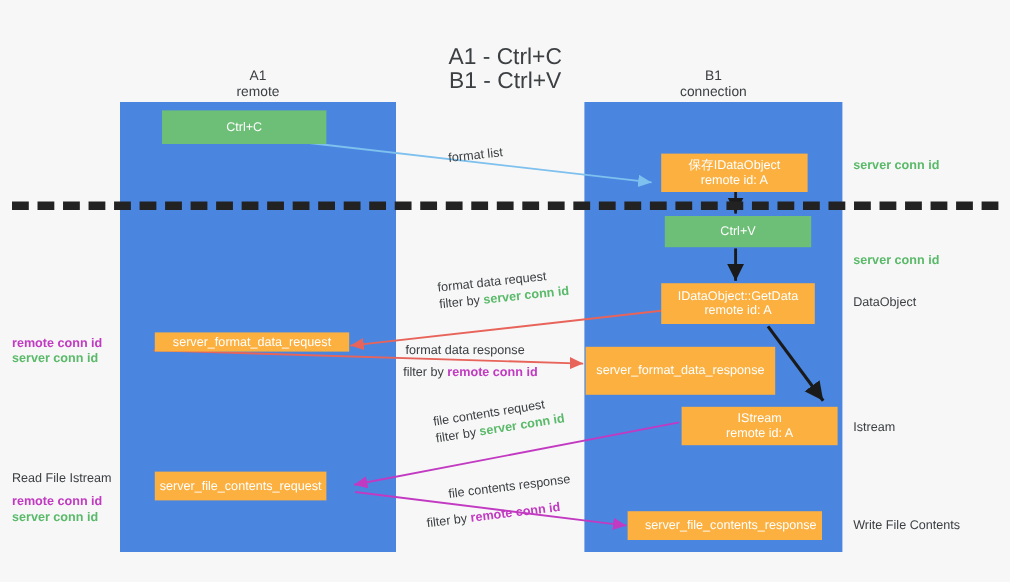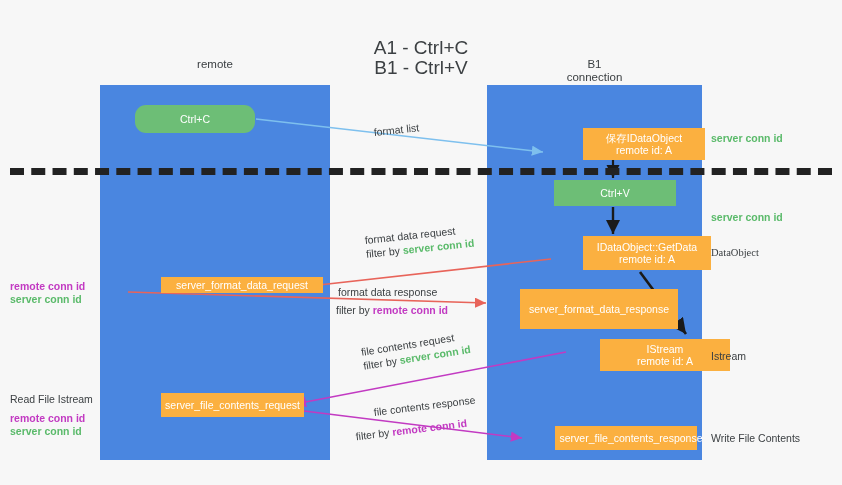--- a/index.html
+++ b/index.html
@@ -37,21 +37,21 @@
   }
 
   
   .node{
     position:absolute;display:flex;flex-direction:column;
     align-items:center;justify-content:center;
     color:#ffffff;font-size:10.5px;line-height:12.5px;
     text-align:center;box-sizing:border-box;
   }
   .green{background:#6dbe76;}
-  .orange{background:#fbb040;margin-left:32px;}
+  .orange{background:#fbb040;}
 
   
   .caption{
     position:absolute;font-size:10.5px;line-height:13px;color:#3c4043;
     white-space:nowrap;
   }
   .green-t{color:#5aba6a;font-weight:bold;}
   .magenta-t{color:#c23ac2;font-weight:bold;}
 
   
@@ -67,20 +67,21 @@
 <body>
 
 <div id="stage">
 
   <div class="title">
     <div>A1 - Ctrl+C</div>
     <div>B1 - Ctrl+V</div>
   </div>
 
   <div class="lane-head" style="left:100px;top:58px;width:230px;">
+    <div>A1</div>
     <div>remote</div>
   </div>
   <div class="lane-head" style="left:487px;top:58px;width:215px;">
     <div>B1</div>
     <div>connection</div>
   </div>
 
   <div class="lane" id="laneA"></div>
   <div class="lane" id="laneB"></div>
 
@@ -112,21 +113,21 @@
 
     <line x1="128" y1="292" x2="486" y2="303" stroke="#e8645a" stroke-width="1.6" marker-end="url(#ar)"></line>
 
     <line x1="566" y1="352" x2="295" y2="404" stroke="#c23ac2" stroke-width="1.6" marker-end="url(#am)"></line>
 
     <line x1="296" y1="410" x2="522" y2="438" stroke="#c23ac2" stroke-width="1.6" marker-end="url(#am)"></line>
   </svg>
 
   <div class="sep"></div>
 
-  <div class="node green" style="left:135px;top:105px;width:120px;height:28px;border-radius:11px;">
+  <div class="node green" style="left:135px;top:92px;width:137px;height:28px;">
     <div>Ctrl+C</div>
   </div>
 
   <div class="node orange" style="left:551px;top:128px;width:122px;height:32px;">
     <div>保存IDataObject</div>
     <div>remote id: A</div>
   </div>
 
   <div class="node green" style="left:554px;top:180px;width:122px;height:26px;">
     <div>Ctrl+V</div>
@@ -147,21 +148,21 @@
 
   <div class="node orange" style="left:568px;top:339px;width:130px;height:32px;">
     <div>IStream</div>
     <div>remote id: A</div>
   </div>
 
   <div class="node orange" style="left:129px;top:393px;width:143px;height:24px;">
     <div>server_file_contents_request</div>
   </div>
 
-  <div class="node orange" style="left:523px;top:426px;width:142px;height:24px;padding-left:10px;">
+  <div class="node orange" style="left:523px;top:426px;width:162px;height:24px;padding-left:10px;">
     <div>server_file_contents_response</div>
   </div>
 
   <div class="edge-label rot-up" style="left:373px;top:125px;transform:rotate(-6deg);">
     <span>format list</span>
   </div>
 
   <div class="edge-label rot-up" style="left:364px;top:233px;transform:rotate(-6deg);">
     <div><span>format data request</span></div>
     <div>
@@ -191,21 +192,21 @@
     <div style="margin-top:8px;margin-left:-21px;">
       <span>filter by</span>
       <span class="magenta-t">remote conn id</span>
     </div>
   </div>
 
   <div class="caption green-t" style="left:711px;top:132px;">server conn id</div>
 
   <div class="caption green-t" style="left:711px;top:211px;">server conn id</div>
 
-  <div class="caption" style="left:711px;top:246px;font-family:Liberation Serif, serif;">DataObject</div>
+  <div class="caption" style="left:711px;top:246px;">DataObject</div>
 
   <div class="caption" style="left:711px;top:350px;">Istream</div>
 
   <div class="caption" style="left:711px;top:432px;text-align:right;">Write File Contents</div>
 
   <div class="caption magenta-t" style="left:10px;top:280px;">remote conn id</div>
   <div class="caption green-t" style="left:10px;top:293px;">server conn id</div>
 
   <div class="caption" style="left:10px;top:393px;">Read File Istream</div>
   <div class="caption magenta-t" style="left:10px;top:412px;">remote conn id</div>

